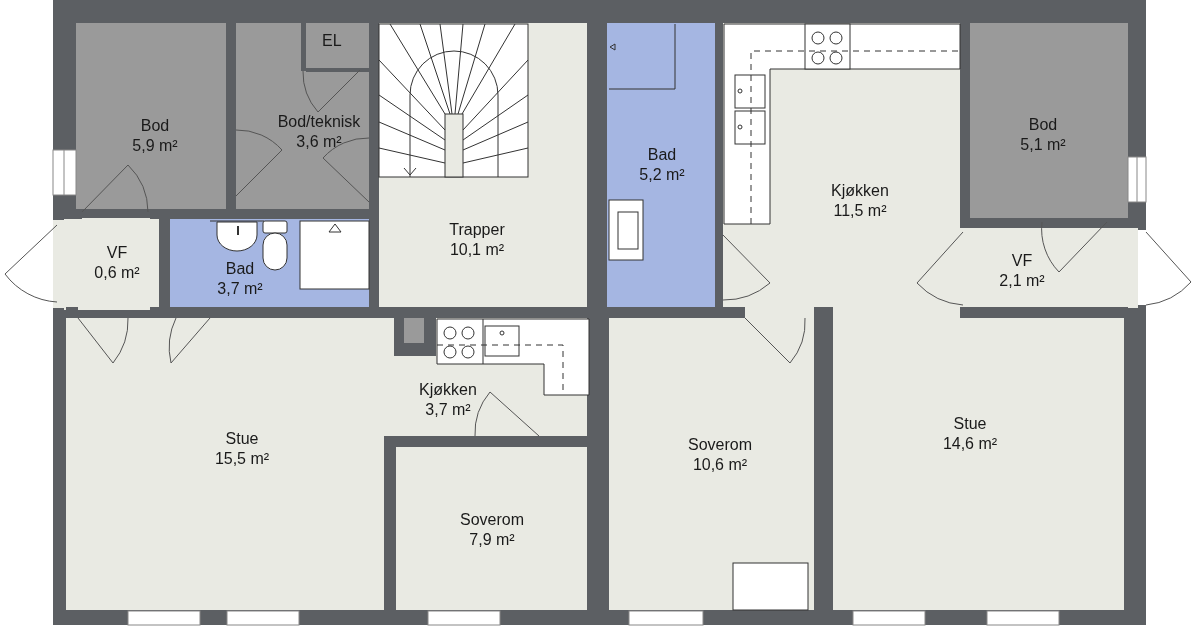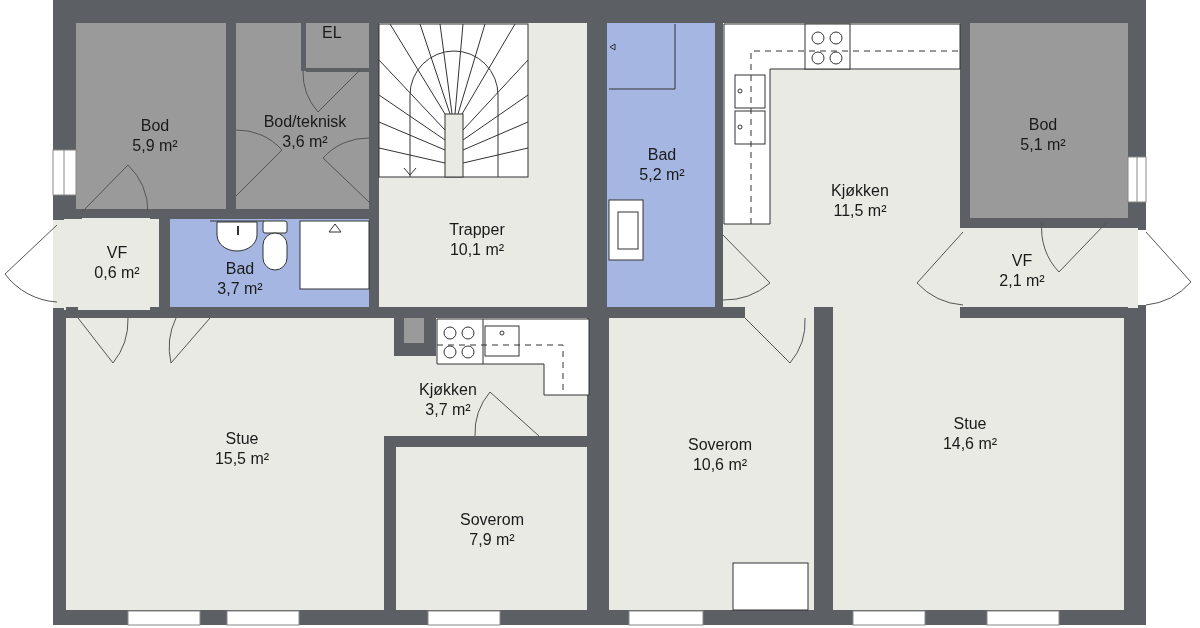--- a/index.html
+++ b/index.html
@@ -178,21 +178,21 @@
     <path d="M1146 232 L1191 282 A70 70 0 0 1 1146 305"></path>
     <path d="M475 436 A64 64 0 0 1 490 392 L539 436"></path>
   </g>
 </svg>
 
 <div>
   <div class="label" style="left:155px;top:116px;">
     <span class="name">Bod</span>
     <span class="area">5,9 m²</span>
   </div>
-  <div class="label" style="left:305px;top:112px;">
+  <div class="label" style="left:319px;top:112px;">
     <span class="name">Bod/teknisk</span>
     <span class="area">3,6 m²</span>
   </div>
   <div class="label" style="left:117px;top:243px;">
     <span class="name">VF</span>
     <span class="area">0,6 m²</span>
   </div>
   <div class="label" style="left:240px;top:259px;">
     <span class="name">Bad</span>
     <span class="area">3,7 m²</span>
@@ -230,14 +230,14 @@
     <span class="area">7,9 m²</span>
   </div>
   <div class="label" style="left:720px;top:435px;">
     <span class="name">Soverom</span>
     <span class="area">10,6 m²</span>
   </div>
   <div class="label" style="left:970px;top:414px;">
     <span class="name">Stue</span>
     <span class="area">14,6 m²</span>
   </div>
-  <div class="el-label" style="left:322px;top:24px;">EL</div>
+  <div class="el-label" style="left:322px;top:32px;">EL</div>
 </div>
 
 </body></html>

